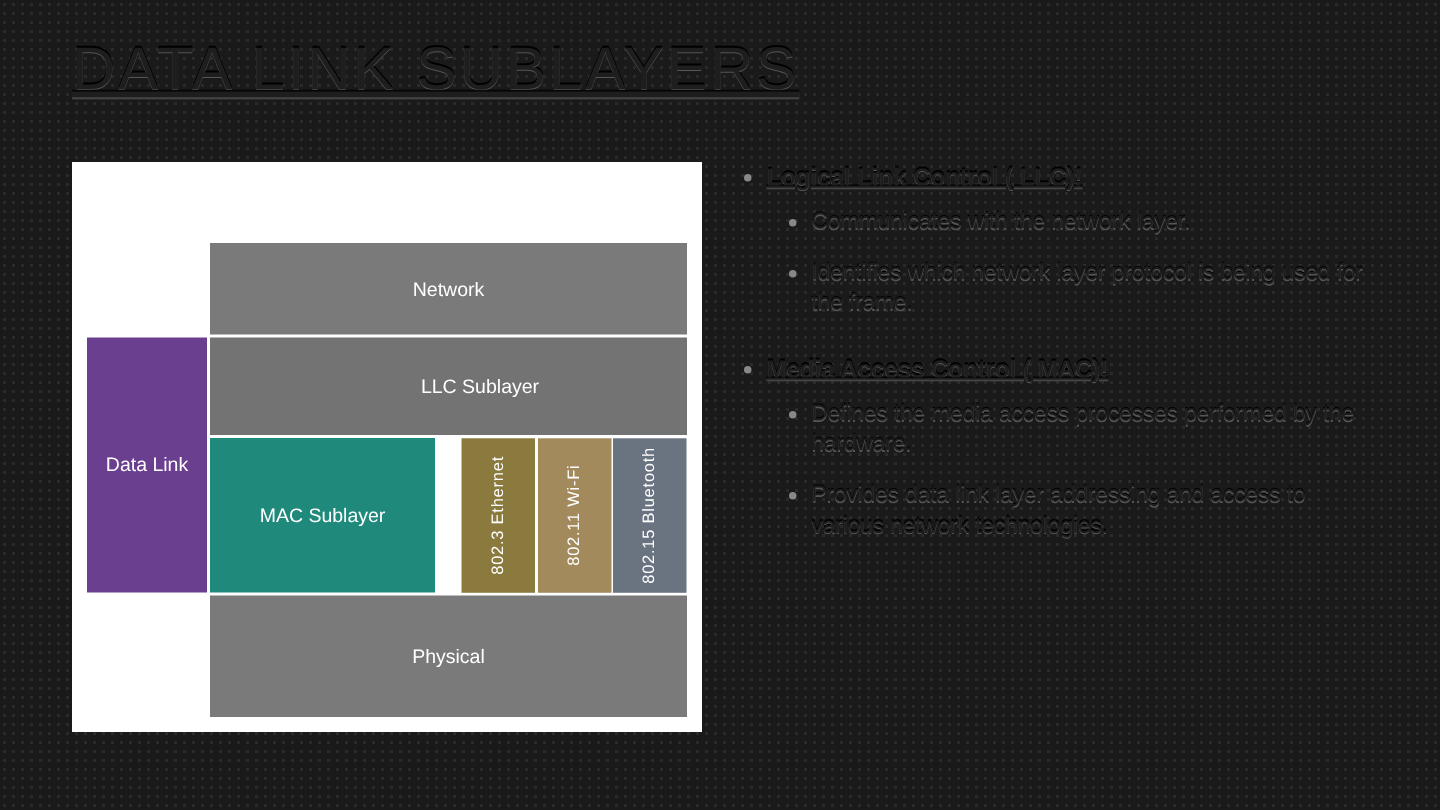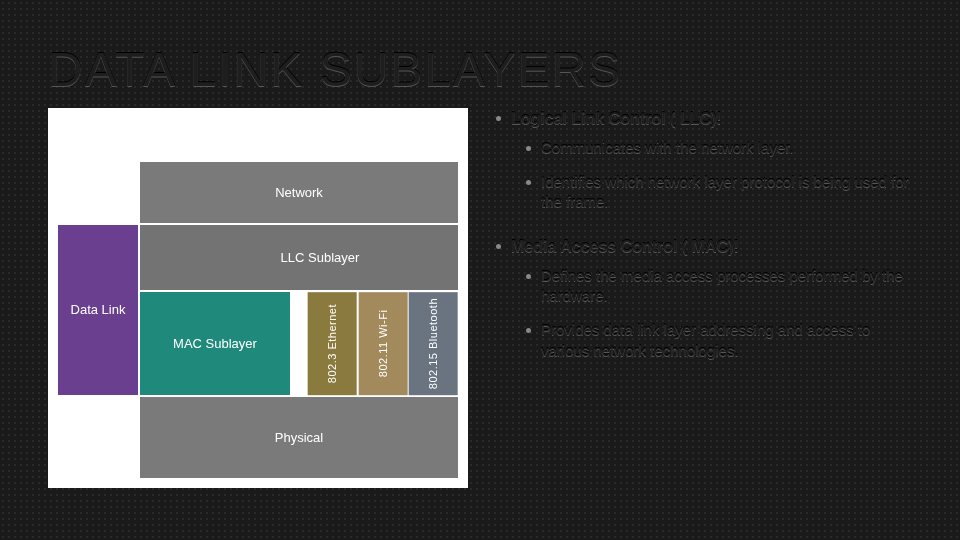--- a/index.html
+++ b/index.html
@@ -8,27 +8,28 @@
     height: 540px;
     background: #1a1a1a;
     background-image: radial-gradient(circle, #2a2a2a 1px, transparent 1px);
     background-size: 6px 6px;
     font-family: Arial, Helvetica, sans-serif;
     overflow: hidden;
     position: relative;
   }
   .title {
     position: absolute;
-    top: 42px;
+    top: 24px;
     left: 48px;
-    font-size: 48px;
+    font-size: 40px;
     font-weight: 300;
     letter-spacing: 2px;
     color: #2a2a2a;
     text-shadow: 0 -1px 0 #000, 0 1px 1px rgba(255,180,100,0.35);
+    text-decoration: underline;
   }
   .content-row {
     position: absolute;
     top: 108px;
     left: 48px;
     right: 48px;
     bottom: 30px;
     display: flex;
     gap: 28px;
   }
@@ -83,21 +84,21 @@
     flex: 1;
     color: #ccc;
     font-size: 16px;
     line-height: 1.35;
   }
   .bullet-l1 {
     display: flex;
     gap: 10px;
     margin-bottom: 8px;
   }
-  .bullet-l1 .lbl { font-weight: 700; }
+  .bullet-l1 .lbl { font-weight: 700; text-decoration: underline; }
   .bullet-l2 {
     display: flex;
     gap: 10px;
     margin-left: 30px;
     margin-bottom: 14px;
     font-size: 15px;
   }
   .dot {
     width: 5px; height: 5px; background: #888;
     border-radius: 50%;

